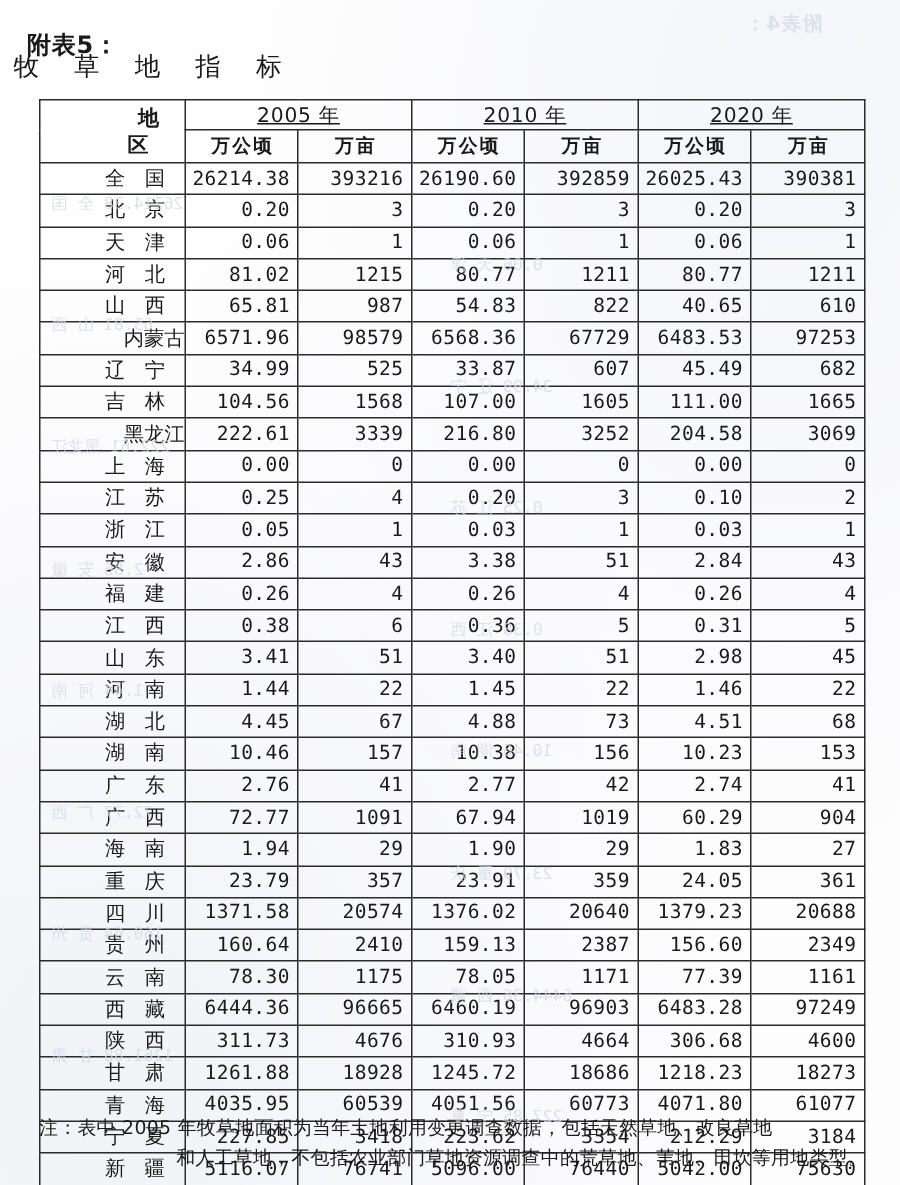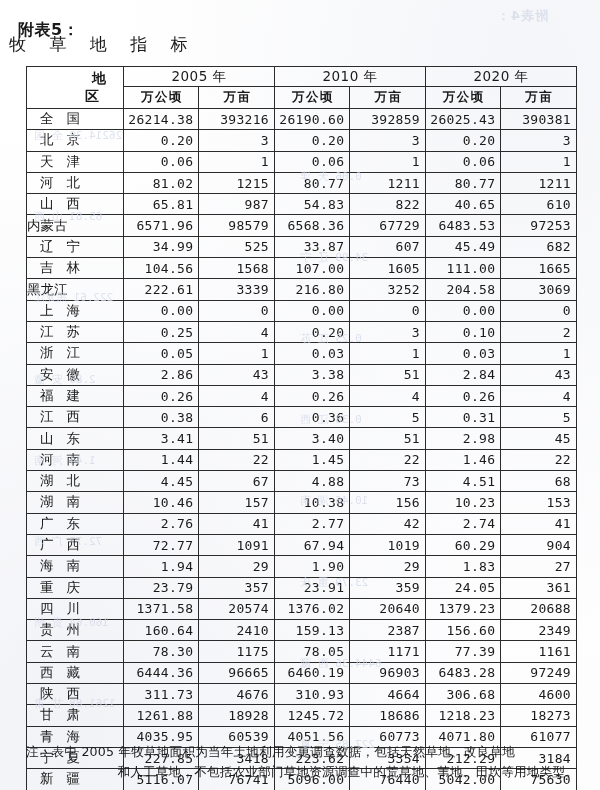--- a/index.html
+++ b/index.html
@@ -108,35 +108,36 @@
     text-indent: 14px;
     font-family: "DejaVu Sans", sans-serif;
     padding-left: 48px;
   }
   th.hdr-year {
     height: 19px;
     font-size: 13.5px;
     text-align: center;
     font-family: "DejaVu Sans", sans-serif;
     letter-spacing: .5px;
+    text-decoration: underline;
   }
   th.hdr-unit {
     height: 21px;
     font-size: 12.5px;
     font-weight: bold;
     text-align: center;
     font-family: Liberation Serif, serif;
     letter-spacing: 1.5px;
     text-indent: 1.5px;
   }
 
   td.region {
     height: 20.3px;
     font-size: 13.5px;
-    text-align: left;
+    text-align: right;
     font-family: Liberation Mono, monospace;
     white-space: nowrap;
   }
   td.region .nm2 { letter-spacing: 13px; text-indent: 13px; display: inline-block; }
   td.region .nm3 { letter-spacing: 0px; display: inline-block; }
 
   td.val {
     height: 20.3px;
     font-size: 13px;
     text-align: right;

